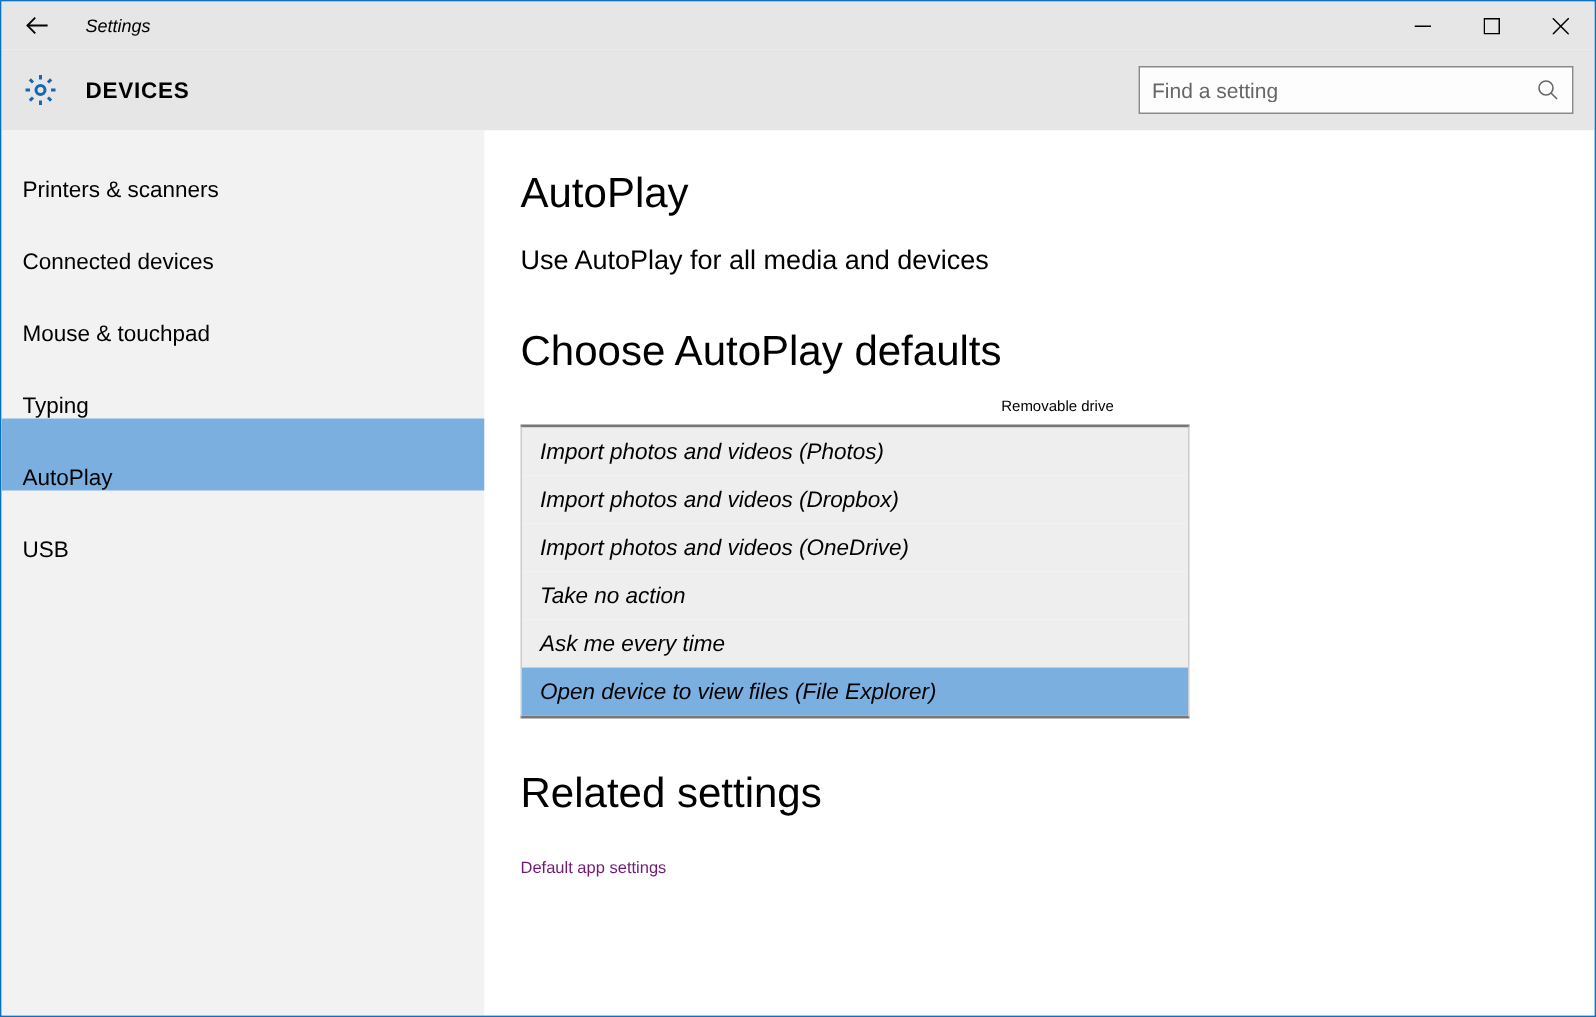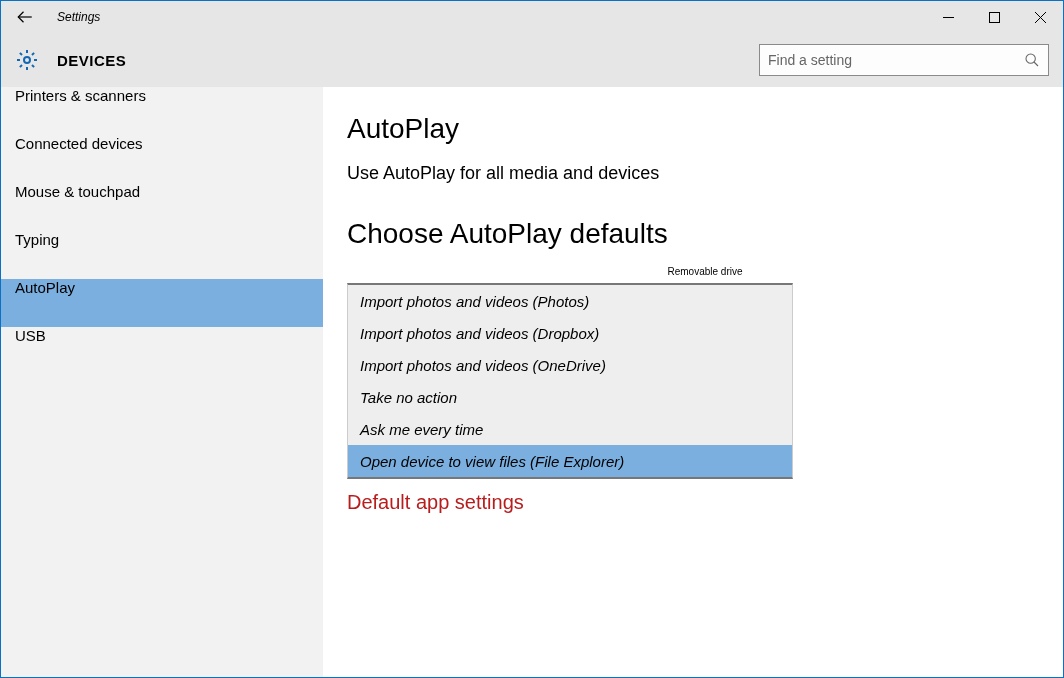--- a/index.html
+++ b/index.html
@@ -76,21 +76,21 @@
     display: flex;
     height: calc(100% - 86px);
   }
   .sidebar {
     width: 322px;
     background: #f2f2f2;
     border-right: 0;
   }
   .sidebar-item {
     height: 48px;
-    display: flex; align-items: flex-start;
+    display: flex; align-items: flex-end;
     padding-left: 14px;
     font-size: 15px;
     cursor: pointer;
   }
   .sidebar-item.active { background: #7bafdf; }
   .content {
     flex: 1;
     background: #fff;
     padding: 26px 0 0 24px;
     overflow: auto;
@@ -128,21 +128,21 @@
     height: 32px;
     padding: 0 12px;
     display: flex; align-items: center;
     font-size: 15px;
     background: #eee;
     cursor: pointer;
     font-style: italic;
   }
   .dropdown-item.selected { background: #7bafdf; }
 
-  .link { color: #b91c1c; cursor: pointer; margin-top: 12px; display: inline-block; font-size: 20px; }
+  .link { color: #701a75; cursor: pointer; margin-top: 12px; display: inline-block; font-size: 11px; }
 </style>
 </head>
 <body>
 
 <div class="titlebar">
   <div class="titlebar-left">
     <div class="back-btn">
       <svg width="18" height="18" viewBox="0 0 24 24" fill="none" stroke="#000" stroke-width="1.6">
         <line x1="3" y1="12" x2="21" y2="12"></line>
         <polyline points="10,5 3,12 10,19"></polyline>
@@ -232,16 +232,17 @@
         <span>Take no action</span>
       </div>
       <div class="dropdown-item">
         <span>Ask me every time</span>
       </div>
       <div class="dropdown-item selected">
         <span>Open device to view files (File Explorer)</span>
       </div>
     </div>
 
+    <h2>Related settings</h2>
     <a class="link">Default app settings</a>
   </div>
 
 </div>
 
 </body></html>

